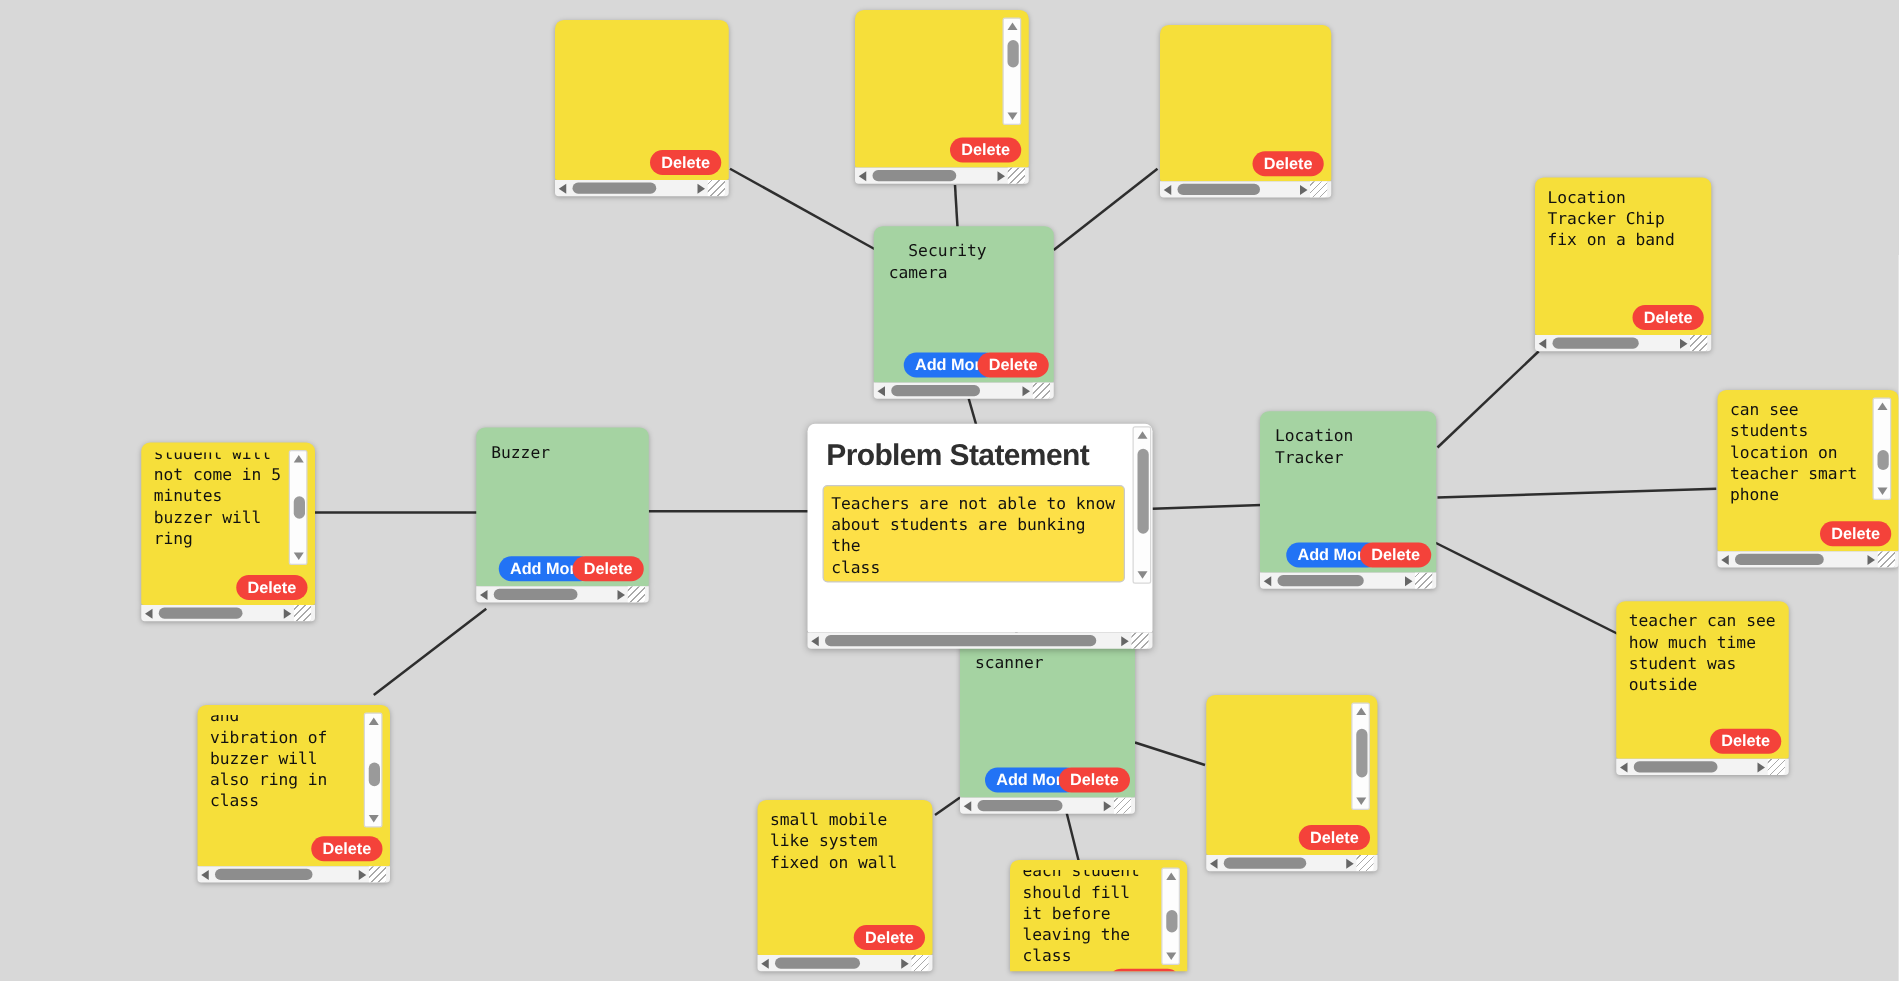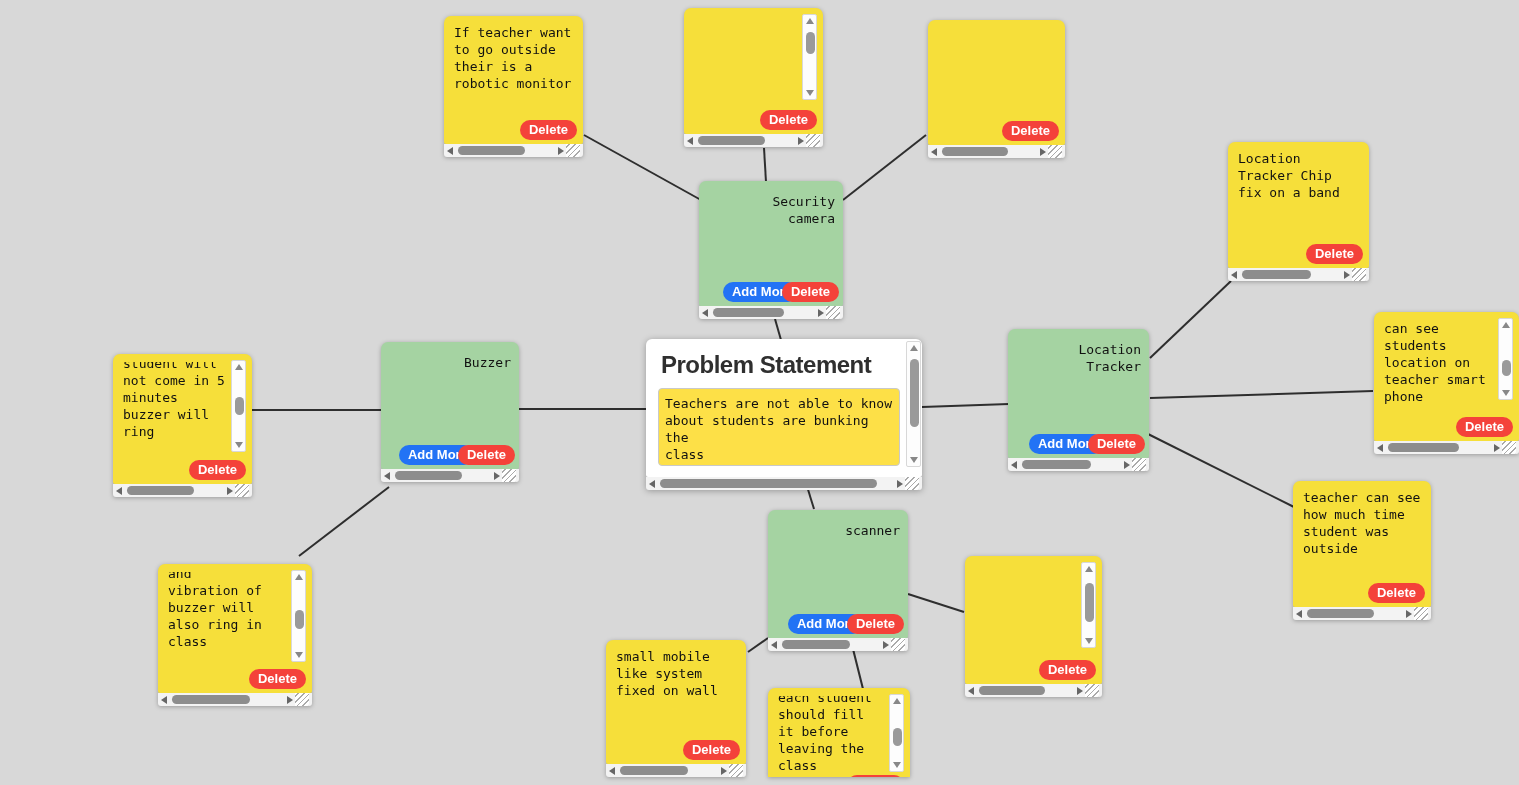--- a/index.html
+++ b/index.html
@@ -9,21 +9,21 @@
 
   .note{position:absolute;z-index:2;filter:drop-shadow(0 1px 2px rgba(0,0,0,.28));}
   .nbody{position:absolute;left:0;right:0;top:0;bottom:13px;border-radius:7px 7px 2px 2px;}
   .nbody.yellow{background:#f6df3a;}
   .nbody.green{background:#a5d3a2;}
 
   .text{font:13px/17px "DejaVu Sans Mono",monospace;color:#111;white-space:pre-wrap;
         padding:8px 6px 0 10px;}
   .clip{overflow:hidden;margin:8px 6px 0 10px;}
   .clip .text{padding:0;}
-  .topic .text{padding:12px 8px 0 12px;text-align:right;}
+  .topic .text{padding:12px 8px 0 12px;}
 
   .squiggle{text-decoration:underline;text-decoration-style:wavy;text-decoration-color:#e43f2f;
             text-decoration-thickness:1px;text-underline-offset:2px;}
 
   .del{position:absolute;right:6px;bottom:4px;background:#f4423a;color:#fff;border-radius:10px;
        padding:0 9px;height:20px;line-height:20px;font-weight:bold;font-size:13px;cursor:pointer;}
   .btns{position:absolute;right:4px;bottom:4px;display:flex;align-items:center;}
   .addmore{background:#2273f5;color:#fff;border-radius:10px;height:20px;line-height:20px;
            padding-left:9px;width:66px;overflow:hidden;white-space:nowrap;font-weight:bold;font-size:13px;cursor:pointer;}
   .btns .del{position:static;margin-left:-16px;}
@@ -42,21 +42,21 @@
         background-image:repeating-linear-gradient(315deg,#aaa 0 1px,transparent 1px 4px);}
 
   
   .vs{position:absolute;top:6px;right:6px;width:15px;background:#fdfdfd;border:1px solid #d8d8d8;
       border-radius:2px;display:flex;flex-direction:column;align-items:center;
       justify-content:space-between;padding:3px 0;box-sizing:border-box;}
   .vtr{flex:1;width:100%;position:relative;}
   .vth{position:absolute;left:3px;width:9px;background:#9a9a9a;border-radius:5px;}
 
   
-  #problem{position:absolute;left:646px;top:339px;width:276px;height:151px;z-index:3;
+  #problem{position:absolute;left:646px;top:339px;width:276px;height:180px;z-index:3;
            filter:drop-shadow(0 1px 3px rgba(0,0,0,.3));}
   #problem .pbody{position:absolute;left:0;right:0;top:0;bottom:13px;background:#fff;border-radius:6px 6px 2px 2px;}
   #problem .ptitle{margin:12px 18px 0 15px;font-size:24px;font-weight:bold;color:#2f2f2f;letter-spacing:-.5px;}
   #problem .ptext{margin:9px 22px 0 12px;border:1px solid #c9c9c9;border-radius:4px;background:#fde047;
                   padding:6px 4px 6px 6px;height:64px;overflow:hidden;
                   font:13px/17px "DejaVu Sans Mono",monospace;white-space:pre-wrap;color:#111;}
   #problem .vs{top:2px;right:1px;height:126px;}
 </style>
 </head>
 <body>
@@ -75,24 +75,20 @@
       <line x1="1150" y1="398" x2="1373" y2="391" stroke="#2e2e2e" stroke-width="2"></line>
       <line x1="1148" y1="434" x2="1294" y2="507" stroke="#2e2e2e" stroke-width="2"></line>
       <line x1="806" y1="483" x2="814" y2="509" stroke="#2e2e2e" stroke-width="2"></line>
       <line x1="768" y1="638" x2="748" y2="652" stroke="#2e2e2e" stroke-width="2"></line>
       <line x1="853" y1="649" x2="864" y2="693" stroke="#2e2e2e" stroke-width="2"></line>
       <line x1="908" y1="594" x2="964" y2="612" stroke="#2e2e2e" stroke-width="2"></line>
     </svg>
 
   <div class="note" style="left:444px;top:16px;width:139px;height:141px">
     <div class="nbody yellow">
-      <div class="text">If teacher want
-to go outside
-their is a
-robotic monitor</div>
       <div class="del">Delete</div>
     </div>
     <div class="hs">
       <i class="ar l"></i>
       <span class="tr">
           <b class="th"></b>
         </span>
       <i class="ar r"></i>
       <span class="grip"></span>
     </div>
@@ -283,21 +279,21 @@
     <div class="hs">
       <i class="ar l"></i>
       <span class="tr">
           <b class="th"></b>
         </span>
       <i class="ar r"></i>
       <span class="grip"></span>
     </div>
   </div>
 
-  <div class="note" style="left:768px;top:688px;width:142px;height:89px;overflow:hidden">
+  <div class="note" style="left:808px;top:688px;width:142px;height:89px;overflow:hidden">
     <div class="nbody yellow" style="bottom:-10px;border-radius:7px 7px 0 0">
       <div class="clip" style="height:84px;margin-right:28px">
         <div class="text" style="margin-top:-7px">each student
 should fill
 it before
 leaving the
 class</div>
       </div>
       <div class="vs" style="height:78px">
         <i class="ar u"></i>

